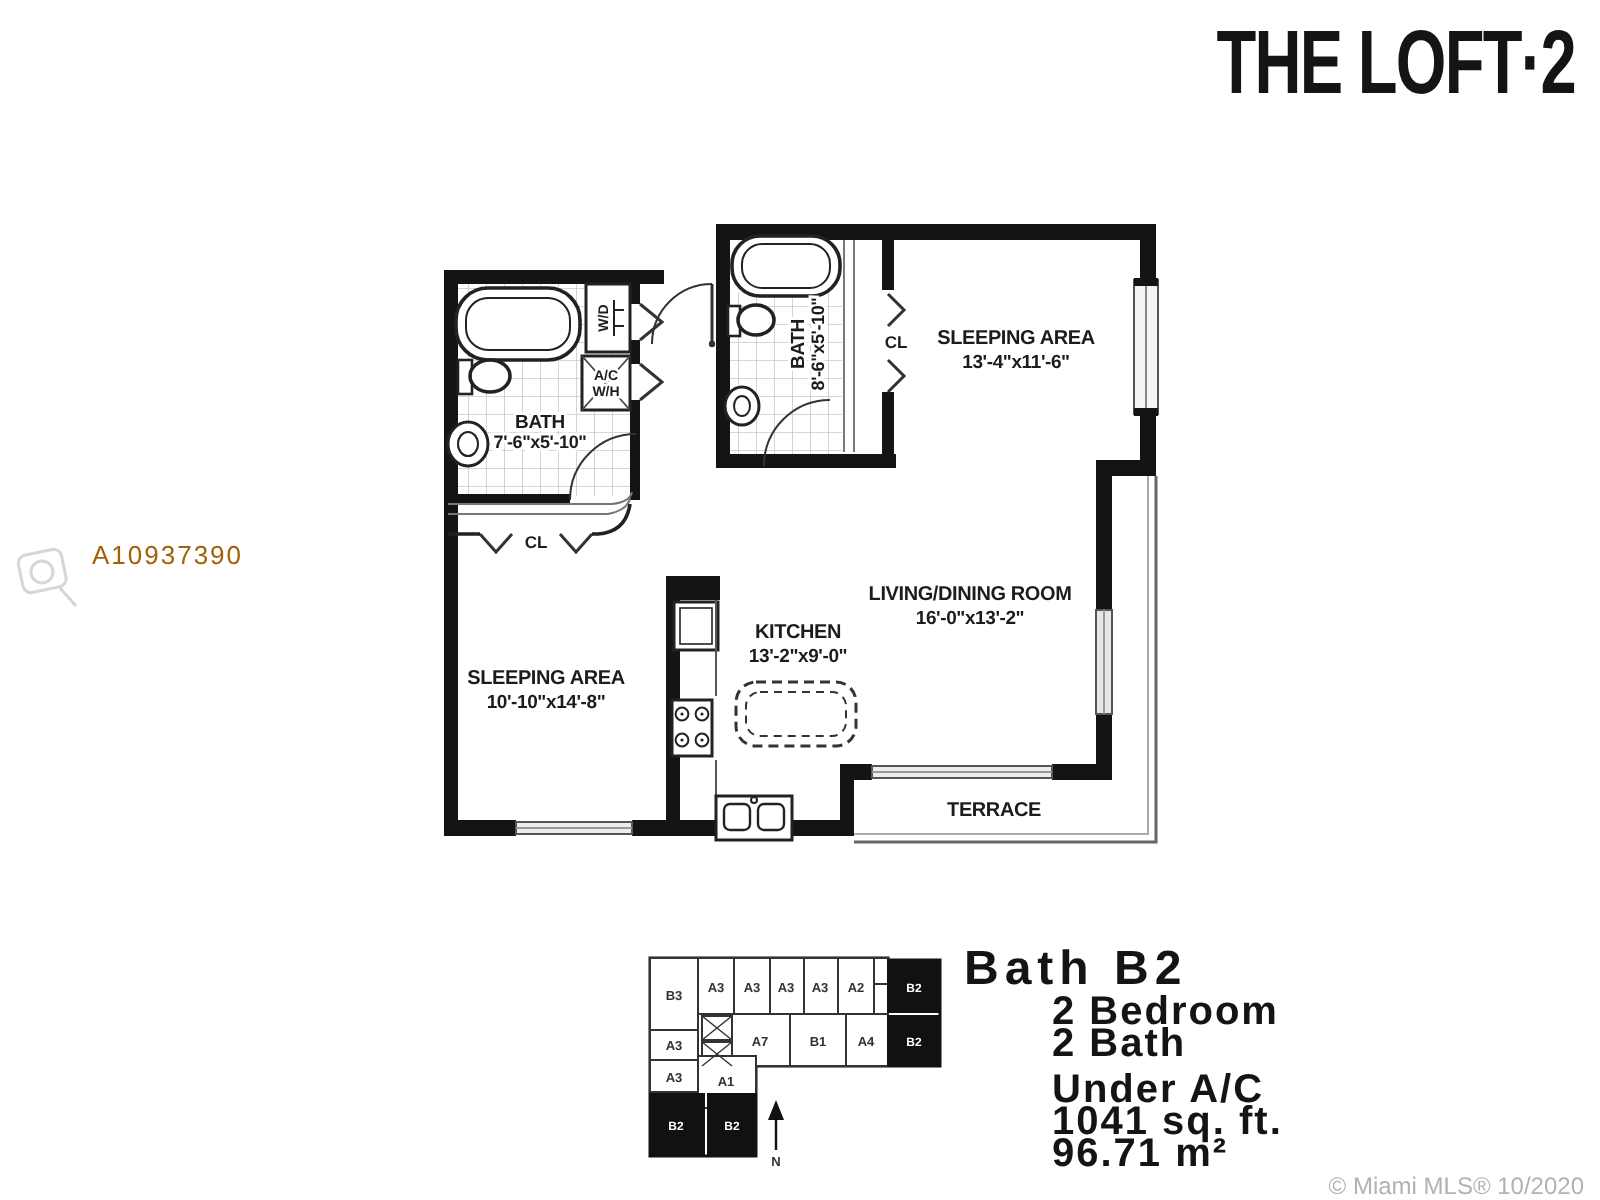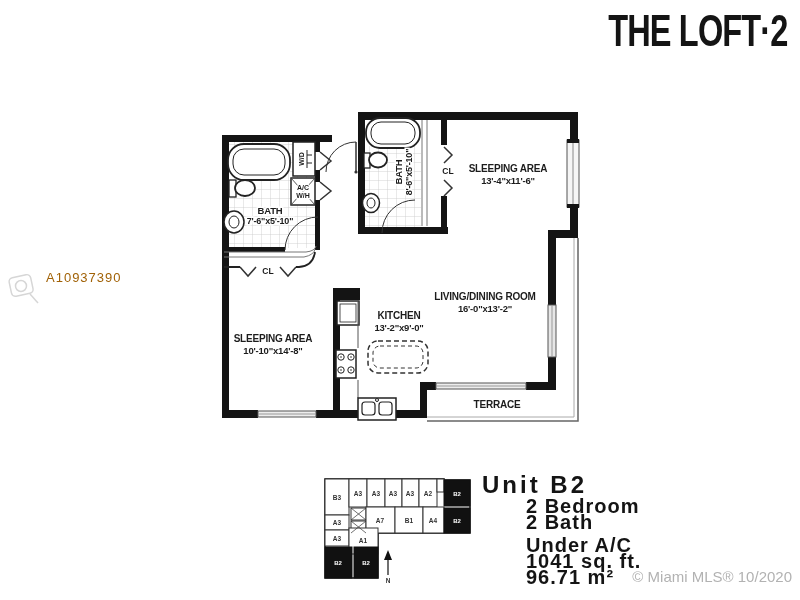--- a/index.html
+++ b/index.html
@@ -10,21 +10,21 @@
         transform:scale(0.88,1.22);transform-origin:center top;color:#141414;}
   .logo-sub{margin-top:3px;font-size:9px;font-weight:bold;letter-spacing:7px;color:#222;
         padding-left:7px;}
   .plan-svg{position:absolute;left:0;top:0;width:800px;height:600px;}
   .unit-info{position:absolute;left:482px;top:472px;color:#141414;}
   .unit-title{font-size:24px;font-weight:bold;letter-spacing:3px;line-height:26px;}
   .unit-line{font-size:20px;font-weight:bold;letter-spacing:1px;line-height:16px;margin-left:44px;}
   .unit-gap{height:7px;}
   .wm-left{position:absolute;left:6px;top:270px;display:flex;align-items:center;}
   .wm-id{font-size:13px;color:#a16207;letter-spacing:1px;margin-left:4px;}
-  .wm-copy{position:absolute;right:8px;bottom:15px;font-size:15px;color:#b2b2b2;}
+  .wm-copy{position:absolute;right:8px;bottom:0;font-size:12px;color:#b2b2b2;}
   svg text{font-family:"Liberation Sans",sans-serif;}
   .rname{font-size:10px;font-weight:bold;fill:#1c1c1c;letter-spacing:-0.2px;}
   .rdims{font-size:9.5px;font-weight:bold;fill:#1c1c1c;letter-spacing:-0.2px;}
   .rsmall{font-size:8.5px;font-weight:bold;fill:#1c1c1c;paint-order:stroke;stroke:#fff;stroke-width:3px;}
   .rtiny{font-size:7px;font-weight:bold;fill:#1c1c1c;paint-order:stroke;stroke:#fff;stroke-width:2.5px;}
   .kwhite{font-size:6.5px;font-weight:bold;fill:#333;}
   .kblack{font-size:6px;font-weight:bold;fill:#fff;}
   .wall{fill:#141414;}
   .fix{fill:#fff;stroke:#222;}
 </style>
@@ -263,21 +263,21 @@
     </g>
 
     <g fill="none" stroke="#d6d6d6" stroke-width="1.5">
       <rect x="10" y="276" width="22" height="19" rx="4" transform="rotate(-12 21 285)"></rect>
       <circle cx="21" cy="286" r="5.5"></circle>
       <path d="M30 294 L38 303"></path>
     </g>
   </svg>
 
   <div class="unit-info">
-    <div class="unit-title">Unit B2</div>
+    <div class="unit-title">Bath B2</div>
     <div class="unit-line">2 Bedroom</div>
     <div class="unit-line">2 Bath</div>
     <div class="unit-gap"></div>
     <div class="unit-line">Under A/C</div>
     <div class="unit-line">1041 sq. ft.</div>
     <div class="unit-line">96.71 m²</div>
   </div>
 
   <div class="wm-left">
     <span style="width:36px;"></span>

